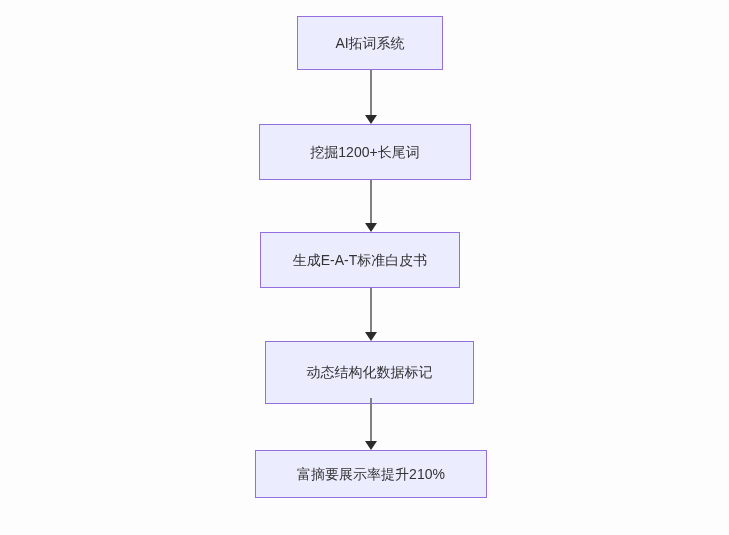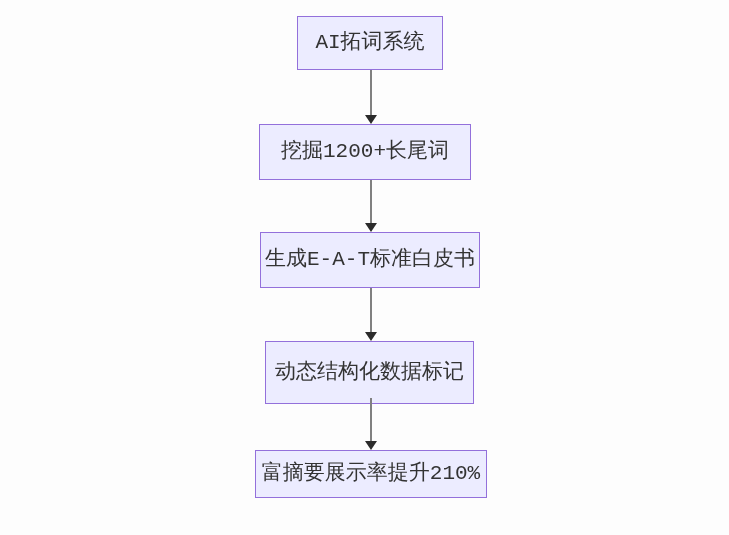--- a/index.html
+++ b/index.html
@@ -23,28 +23,27 @@
     box-sizing: border-box;
     background: #ECECFF;
     border: 1px solid #9370DB;
     color: #333333;
     display: flex;
     align-items: center;
     justify-content: center;
     text-align: center;
   }
   .node-label {
-    font-size: 21px;
+    font-size: 14px;
     line-height: 1.2;
     white-space: nowrap;
-    font-family: Liberation Mono, monospace;
   }
   .n1 { left: 297px; top: 16px;  width: 146px; height: 54px; }
   .n2 { left: 259px; top: 124px; width: 212px; height: 56px; }
-  .n3 { left: 260px; top: 232px; width: 220px; height: 56px; }
+  .n3 { left: 260px; top: 232px; width: 200px; height: 56px; }
   .n4 { left: 265px; top: 341px; width: 209px; height: 63px; }
   .n5 { left: 255px; top: 450px; width: 232px; height: 48px; }
 
   .edge-line {
     position: absolute;
     left: 370px;
     width: 2px;
     background: #808080;
   }
   .arrowhead {

